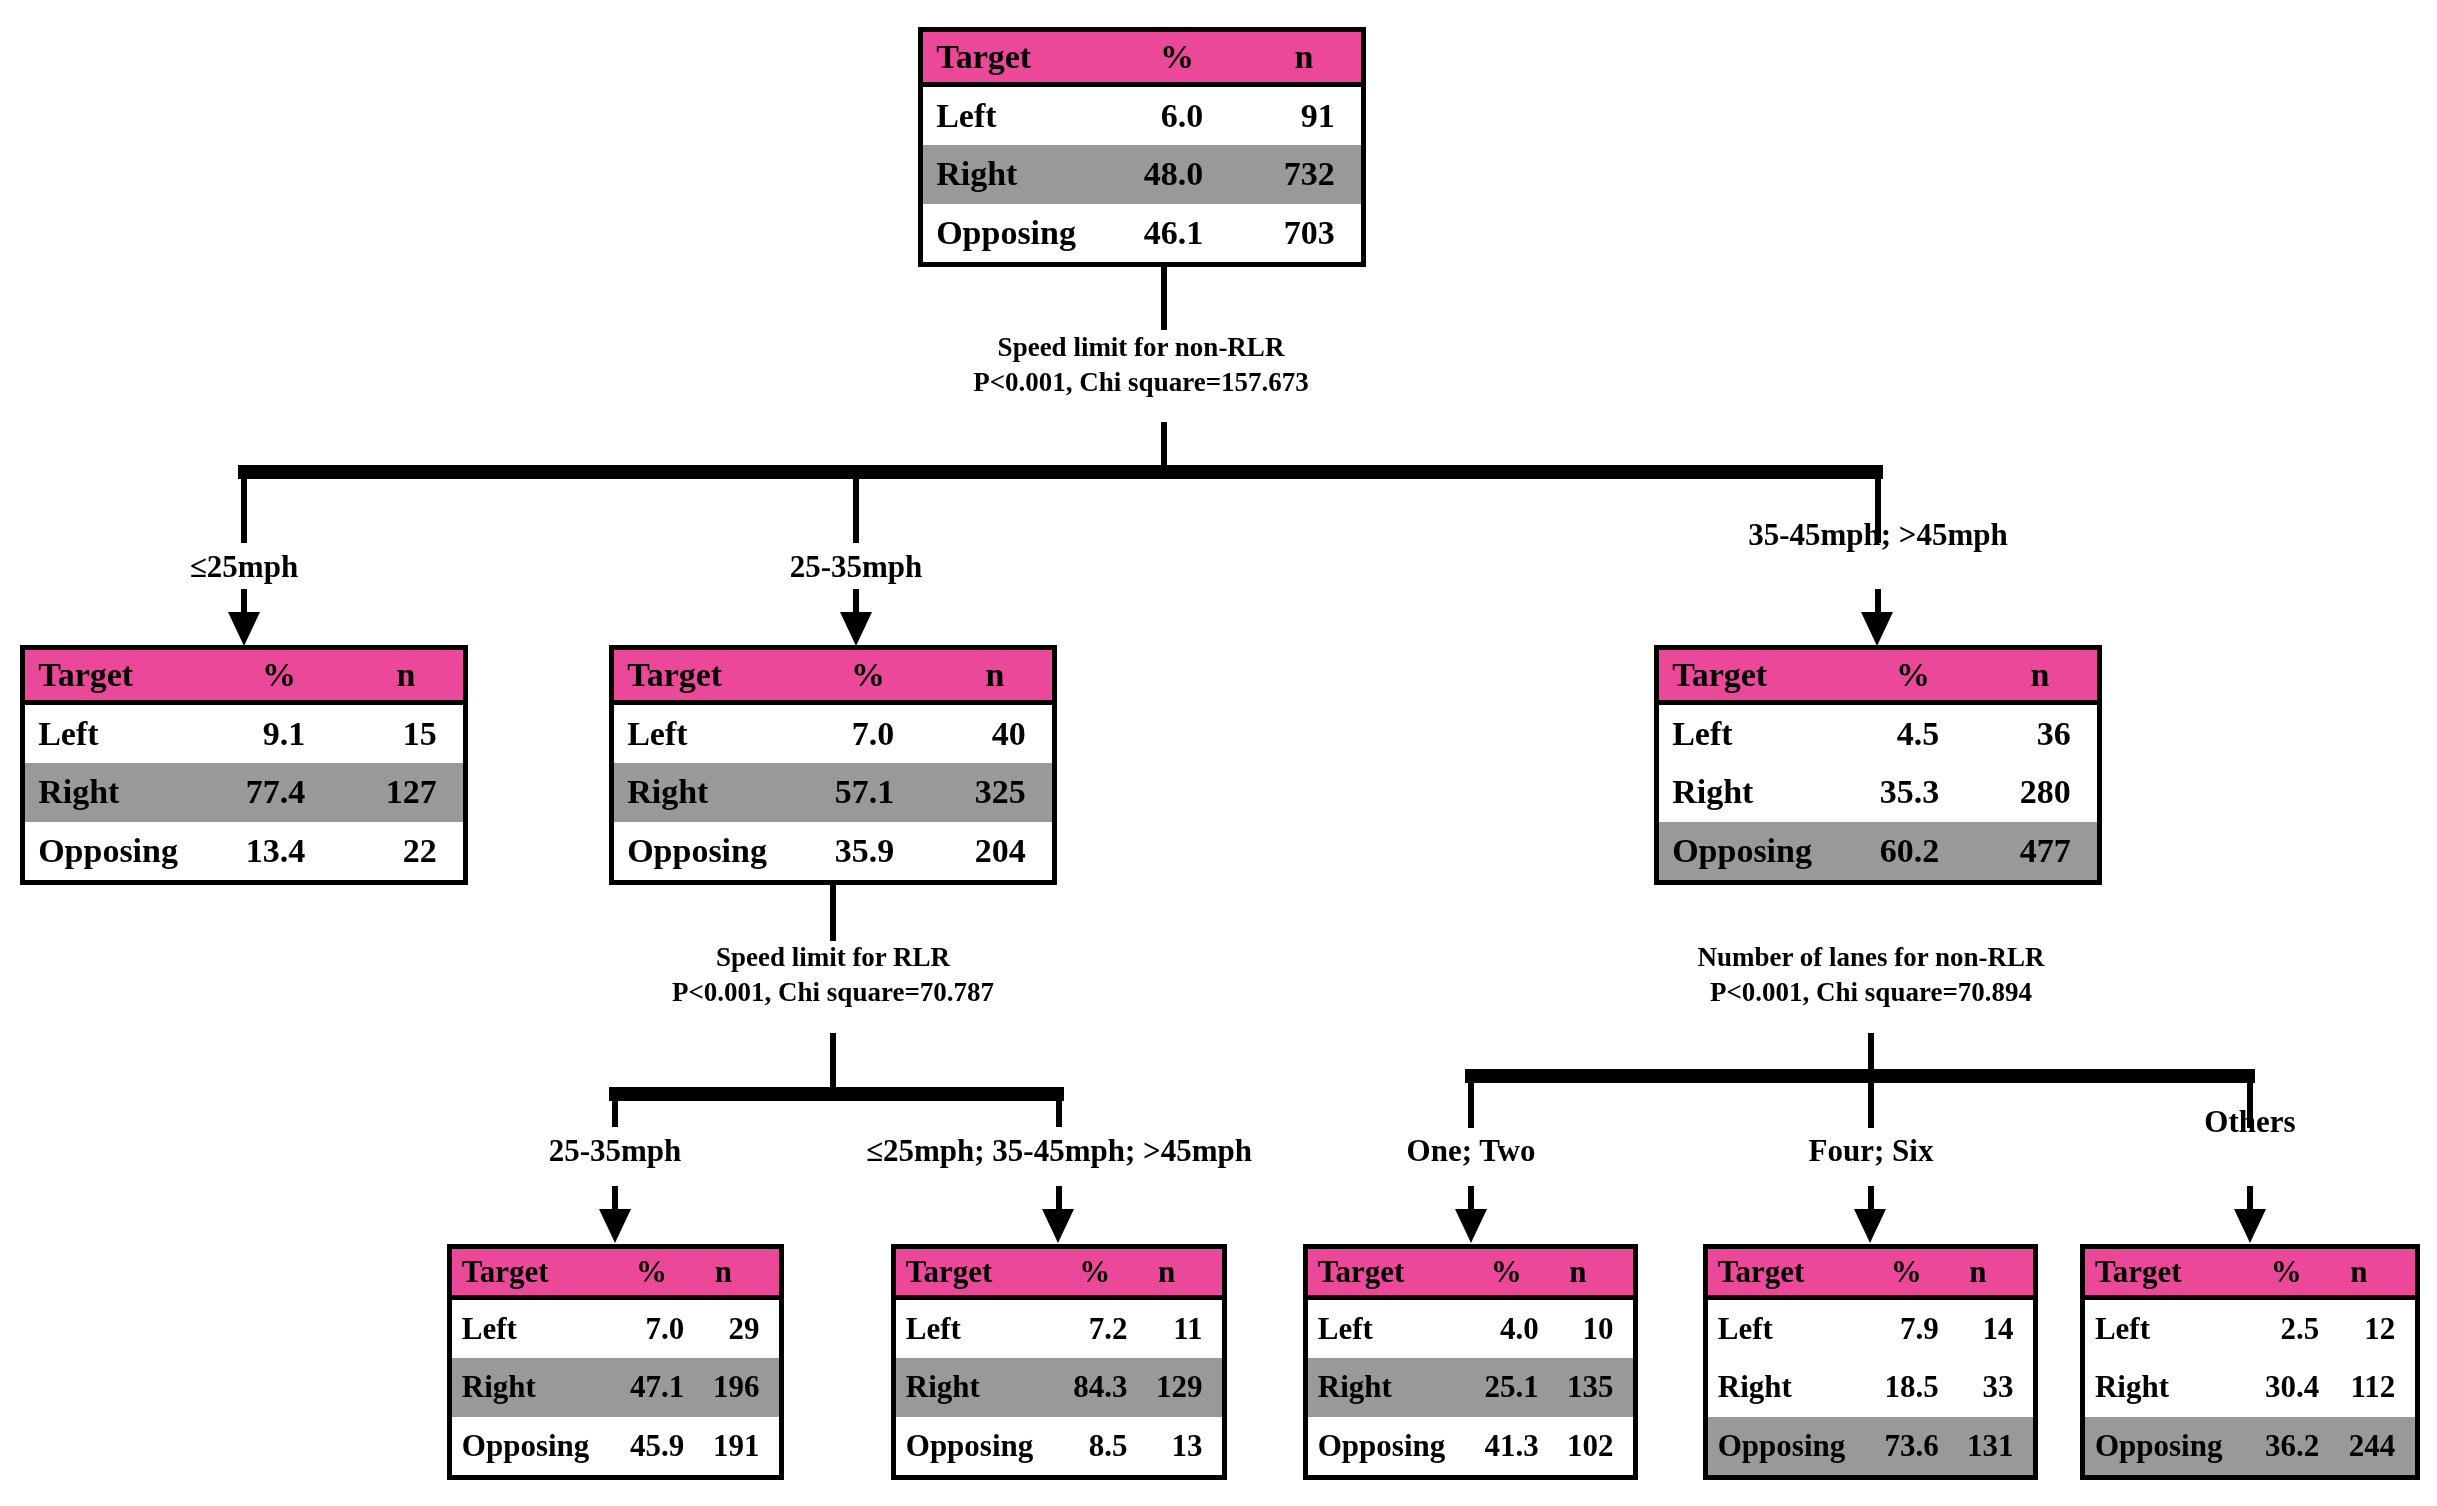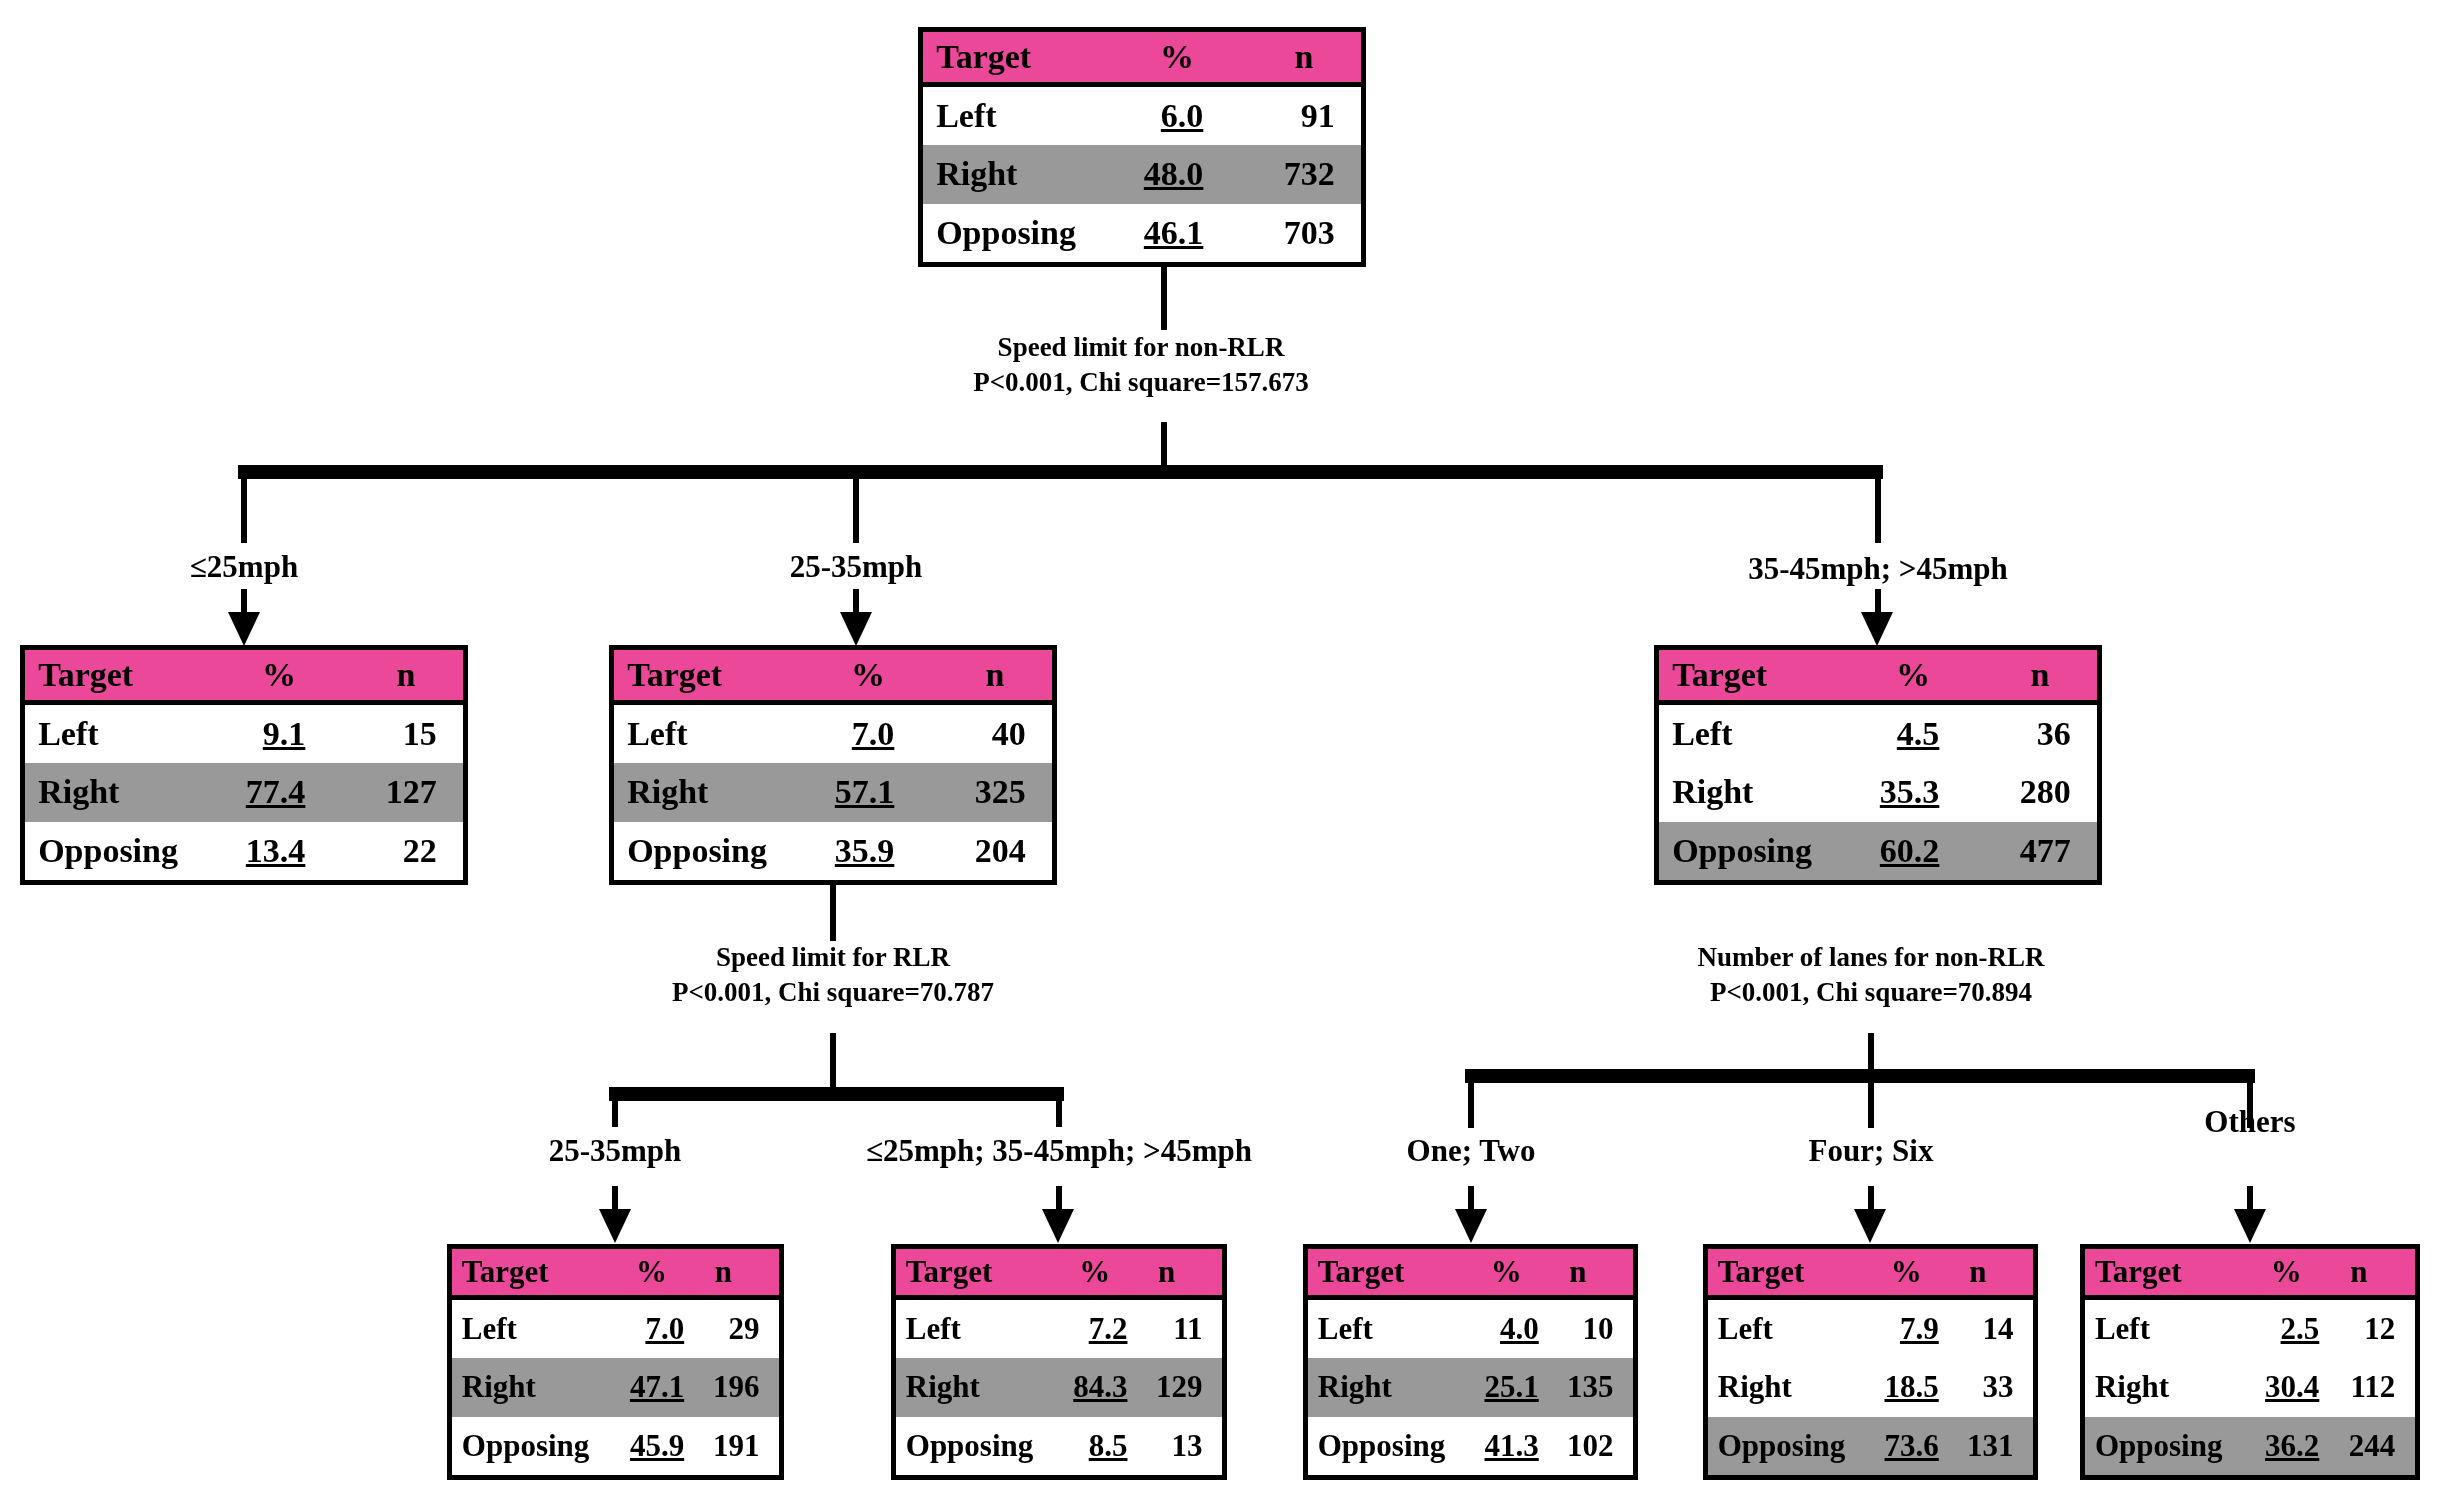--- a/index.html
+++ b/index.html
@@ -15,21 +15,21 @@
   }
   .node-table.small{font-size:31px;}
   .tbl-header{flex:0 0 50px;border-bottom:5.7px solid var(--line);position:relative;background:#ec4899;}
   .node-table.small .tbl-header{flex:0 0 46px;}
   .tbl-row{flex:1 1 0;position:relative;}
   .cell-label{position:absolute;left:3%;top:50%;transform:translateY(-50%);white-space:nowrap;}
   .hdr-pct{position:absolute;left:58%;top:50%;transform:translate(-50%,-50%);}
   .hdr-n{position:absolute;left:87%;top:50%;transform:translate(-50%,-50%);}
   .node-table.small .hdr-pct{left:61%;}
   .node-table.small .hdr-n{left:83%;}
-  .cell-pct{position:absolute;right:36%;top:50%;transform:translateY(-50%);white-space:nowrap;text-decoration:underline;}
+  .cell-pct{position:absolute;right:36%;top:50%;transform:translateY(-50%);white-space:nowrap;}
   .node-table.small .cell-pct{right:29%;}
   .cell-n{position:absolute;right:6%;top:50%;transform:translateY(-50%);white-space:nowrap;}
   
   .vline{position:absolute;width:5.7px;background:var(--line);}
   .hbar{position:absolute;height:14.3px;background:var(--line);}
   .arrow-shaft{position:absolute;width:6.4px;background:var(--line);}
   .arrow-head{position:absolute;width:0;height:0;
     border-left:16.4px solid transparent;border-right:16.4px solid transparent;
     border-top:34px solid var(--line);}
   
@@ -80,21 +80,21 @@
     <div class="split-label" style="left: 833px; top: 940px;">
       <div class="">Speed limit  for RLR</div>
       <div class="">P&lt;0.001, Chi square=70.787</div>
     </div>
     <div class="split-label" style="left: 1871px; top: 940px;">
       <div class="">Number of lanes for non-RLR</div>
       <div class="">P&lt;0.001, Chi square=70.894</div>
     </div>
     <div class="branch-label" style="left: 244px; top: 549px;">≤25mph</div>
     <div class="branch-label" style="left: 856px; top: 549px;">25-35mph</div>
-    <div class="branch-label" style="left: 1878px; top: 551px;">35-45mph; &gt;45mph</div>
+    <div class="branch-label" style="left: 1878px; top: 517px;">35-45mph; &gt;45mph</div>
     <div class="branch-label" style="left: 615px; top: 1133px;">25-35mph</div>
     <div class="branch-label" style="left: 1059px; top: 1133px;">≤25mph; 35-45mph; &gt;45mph</div>
     <div class="branch-label" style="left: 1471px; top: 1133px;">One; Two</div>
     <div class="branch-label" style="left: 1871px; top: 1133px;">Four; Six</div>
     <div class="branch-label" style="left: 2250px; top: 1104px;">Others</div>
   <div class="node-table" style="left: 918px; top: 27px; width: 448px; height: 240px;">
     <div class="tbl-header">
       <span class="cell-label col-h">Target</span>
       <span class="hdr-pct col-h">%</span>
       <span class="hdr-n col-h">n</span>

